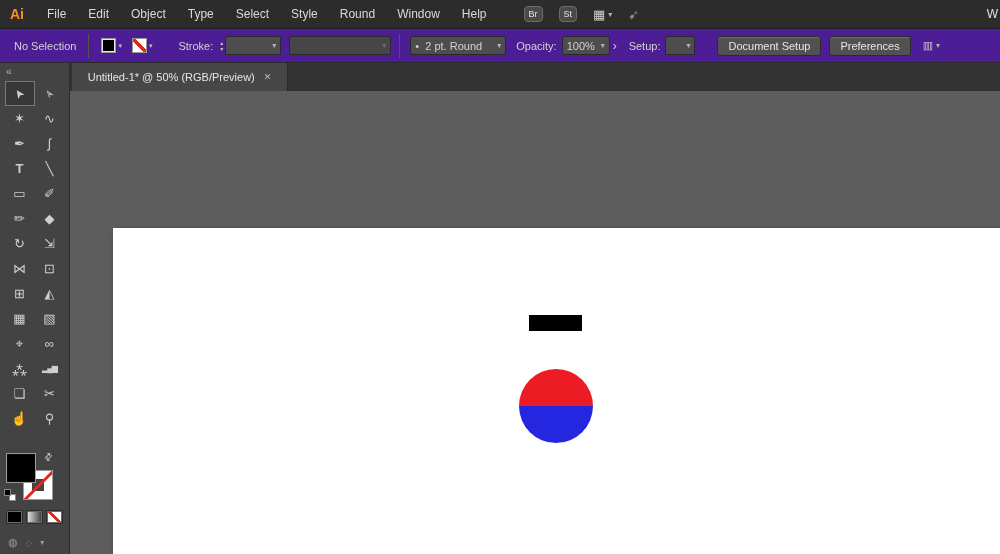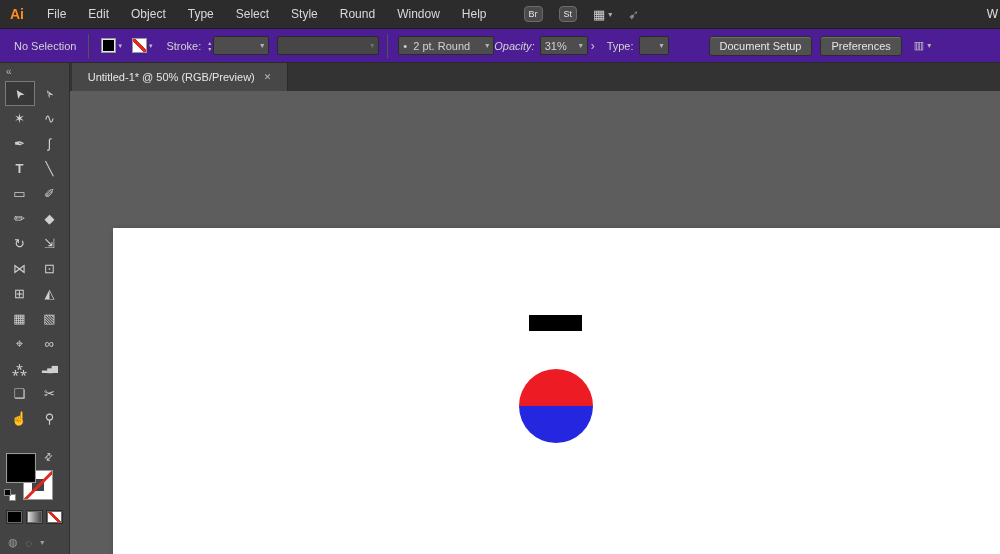--- a/index.html
+++ b/index.html
@@ -18,35 +18,35 @@
   .gpu-icon { color:#8a8a8a; font-size:13px; }
   .mb-cutoff { position:absolute; right:2px; top:7px; font-size:12px; color:#e0e0e0; }
 
   
   .controlbar { position:absolute; left:0; top:29px; width:1000px; height:34px; background:#4c1d95; border-bottom:1px solid #2a2a2a; display:flex; align-items:center; font-size:11px; color:#d2d2d2; }
   .cb-sep { width:1px; height:24px; background:#2e2e2e; border-right:1px solid #525252; margin-left:12px; }
   .no-sel { margin-left:14px; }
   .swatch-fill { width:15px; height:15px; background:#000; border:1px solid #9a9a9a; box-shadow:inset 0 0 0 1px #e8e8e8; margin-left:12px; }
   .swatch-stroke-none { width:15px; height:15px; border:1px solid #9a9a9a; background:linear-gradient(45deg,#fff 42%,#dc2a1e 42%,#dc2a1e 58%,#fff 58%); margin-left:10px; }
   .tiny-chev { font-size:7px; color:#bdbdbd; margin-left:2px; }
-  .cb-label { margin-left:14px; }
+  .cb-label { margin-left:26px; }
   .stepper { display:flex; flex-direction:column; justify-content:center; margin-left:7px; line-height:6px; }
   .stepper span { font-size:6px; color:#c0c0c0; }
   .field { background:#4d4d4d; border:1px solid #2a2a2a; border-radius:2px; height:19px; display:flex; align-items:center; justify-content:space-between; padding:0 4px; }
   .field.disabled { background:#464646; }
   .field .fchev { font-size:8px; color:#b5b5b5; }
   .field.disabled .fchev { color:#6f6f6f; }
   .w-weight { width:56px; margin-left:2px; }
   .w-profile { width:102px; margin-left:8px; }
   .w-brush { width:96px; margin-left:10px; }
   .w-opacity { width:48px; margin-left:5px; }
   .w-style { width:30px; margin-left:5px; }
   .panel-arrow { font-size:12px; color:#c8c8c8; margin-left:3px; }
   .cb-btn { background:#515151; border:1px solid #2c2c2c; box-shadow:inset 0 1px 0 #6e6e6e; border-radius:3px; height:20px; padding:0 10px; display:flex; align-items:center; font-size:11px; color:#e6e6e6; margin-left:8px; }
-  .cb-btn.first { margin-left:40px; }
+  .cb-btn.first { margin-left:22px; }
   .panel-menu { display:flex; align-items:center; gap:3px; margin-left:12px; color:#c9c9c9; }
 
   
   .tabbar { position:absolute; left:70px; top:63px; width:930px; height:28px; background:#333333; }
   .doc-tab { position:absolute; left:2px; top:0; height:28px; width:216px; background:#474747; border-right:1px solid #2a2a2a; display:flex; align-items:center; justify-content:center; gap:9px; }
   .doc-tab .title { font-size:11px; color:#e6e6e6; white-space:nowrap; }
   .doc-tab .close { font-size:9px; color:#b8b8b8; }
 
   
   .toolbar { position:absolute; left:0; top:63px; width:70px; height:491px; background:#434343; border-right:1px solid #2f2f2f; }
@@ -134,28 +134,28 @@
     <span data-name="profile-value"></span>
     <span class="fchev" data-name="chevron-down-icon">▾</span>
   </div>
   <div class="cb-sep" data-name="separator" style="margin-left:8px;"></div>
 
   <div class="field w-brush" data-name="brush-definition-dropdown">
     <span data-name="brush-value"><span data-name="brush-bullet-icon">•</span>&nbsp;&nbsp;<span>2 pt. Round</span></span>
     <span class="fchev" data-name="chevron-down-icon">▾</span>
   </div>
 
-  <span class="cb-label" style="margin-left:0;font-style:italic;" data-name="opacity-label">Opacity:</span>
+  <span class="cb-label" style="margin-left:10px;" data-name="opacity-label">Opacity:</span>
   <div class="field w-opacity" data-name="opacity-field">
-    <span data-name="opacity-value">31%</span>
+    <span data-name="opacity-value">100%</span>
     <span class="fchev" data-name="chevron-down-icon">▾</span>
   </div>
   <span class="panel-arrow" data-name="opacity-panel-arrow-icon">›</span>
 
-  <span class="cb-label" style="margin-left:12px;" data-name="style-label">Type:</span>
+  <span class="cb-label" style="margin-left:12px;" data-name="style-label">Setup:</span>
   <div class="field w-style" data-name="style-dropdown">
     <span></span>
     <span class="fchev" data-name="chevron-down-icon">▾</span>
   </div>
 
   <div class="cb-btn first" data-name="document-setup-button">Document Setup</div>
   <div class="cb-btn" data-name="preferences-button">Preferences</div>
 
   <div class="panel-menu" data-name="align-options-menu">
     <span data-name="panel-menu-icon">▥</span>

